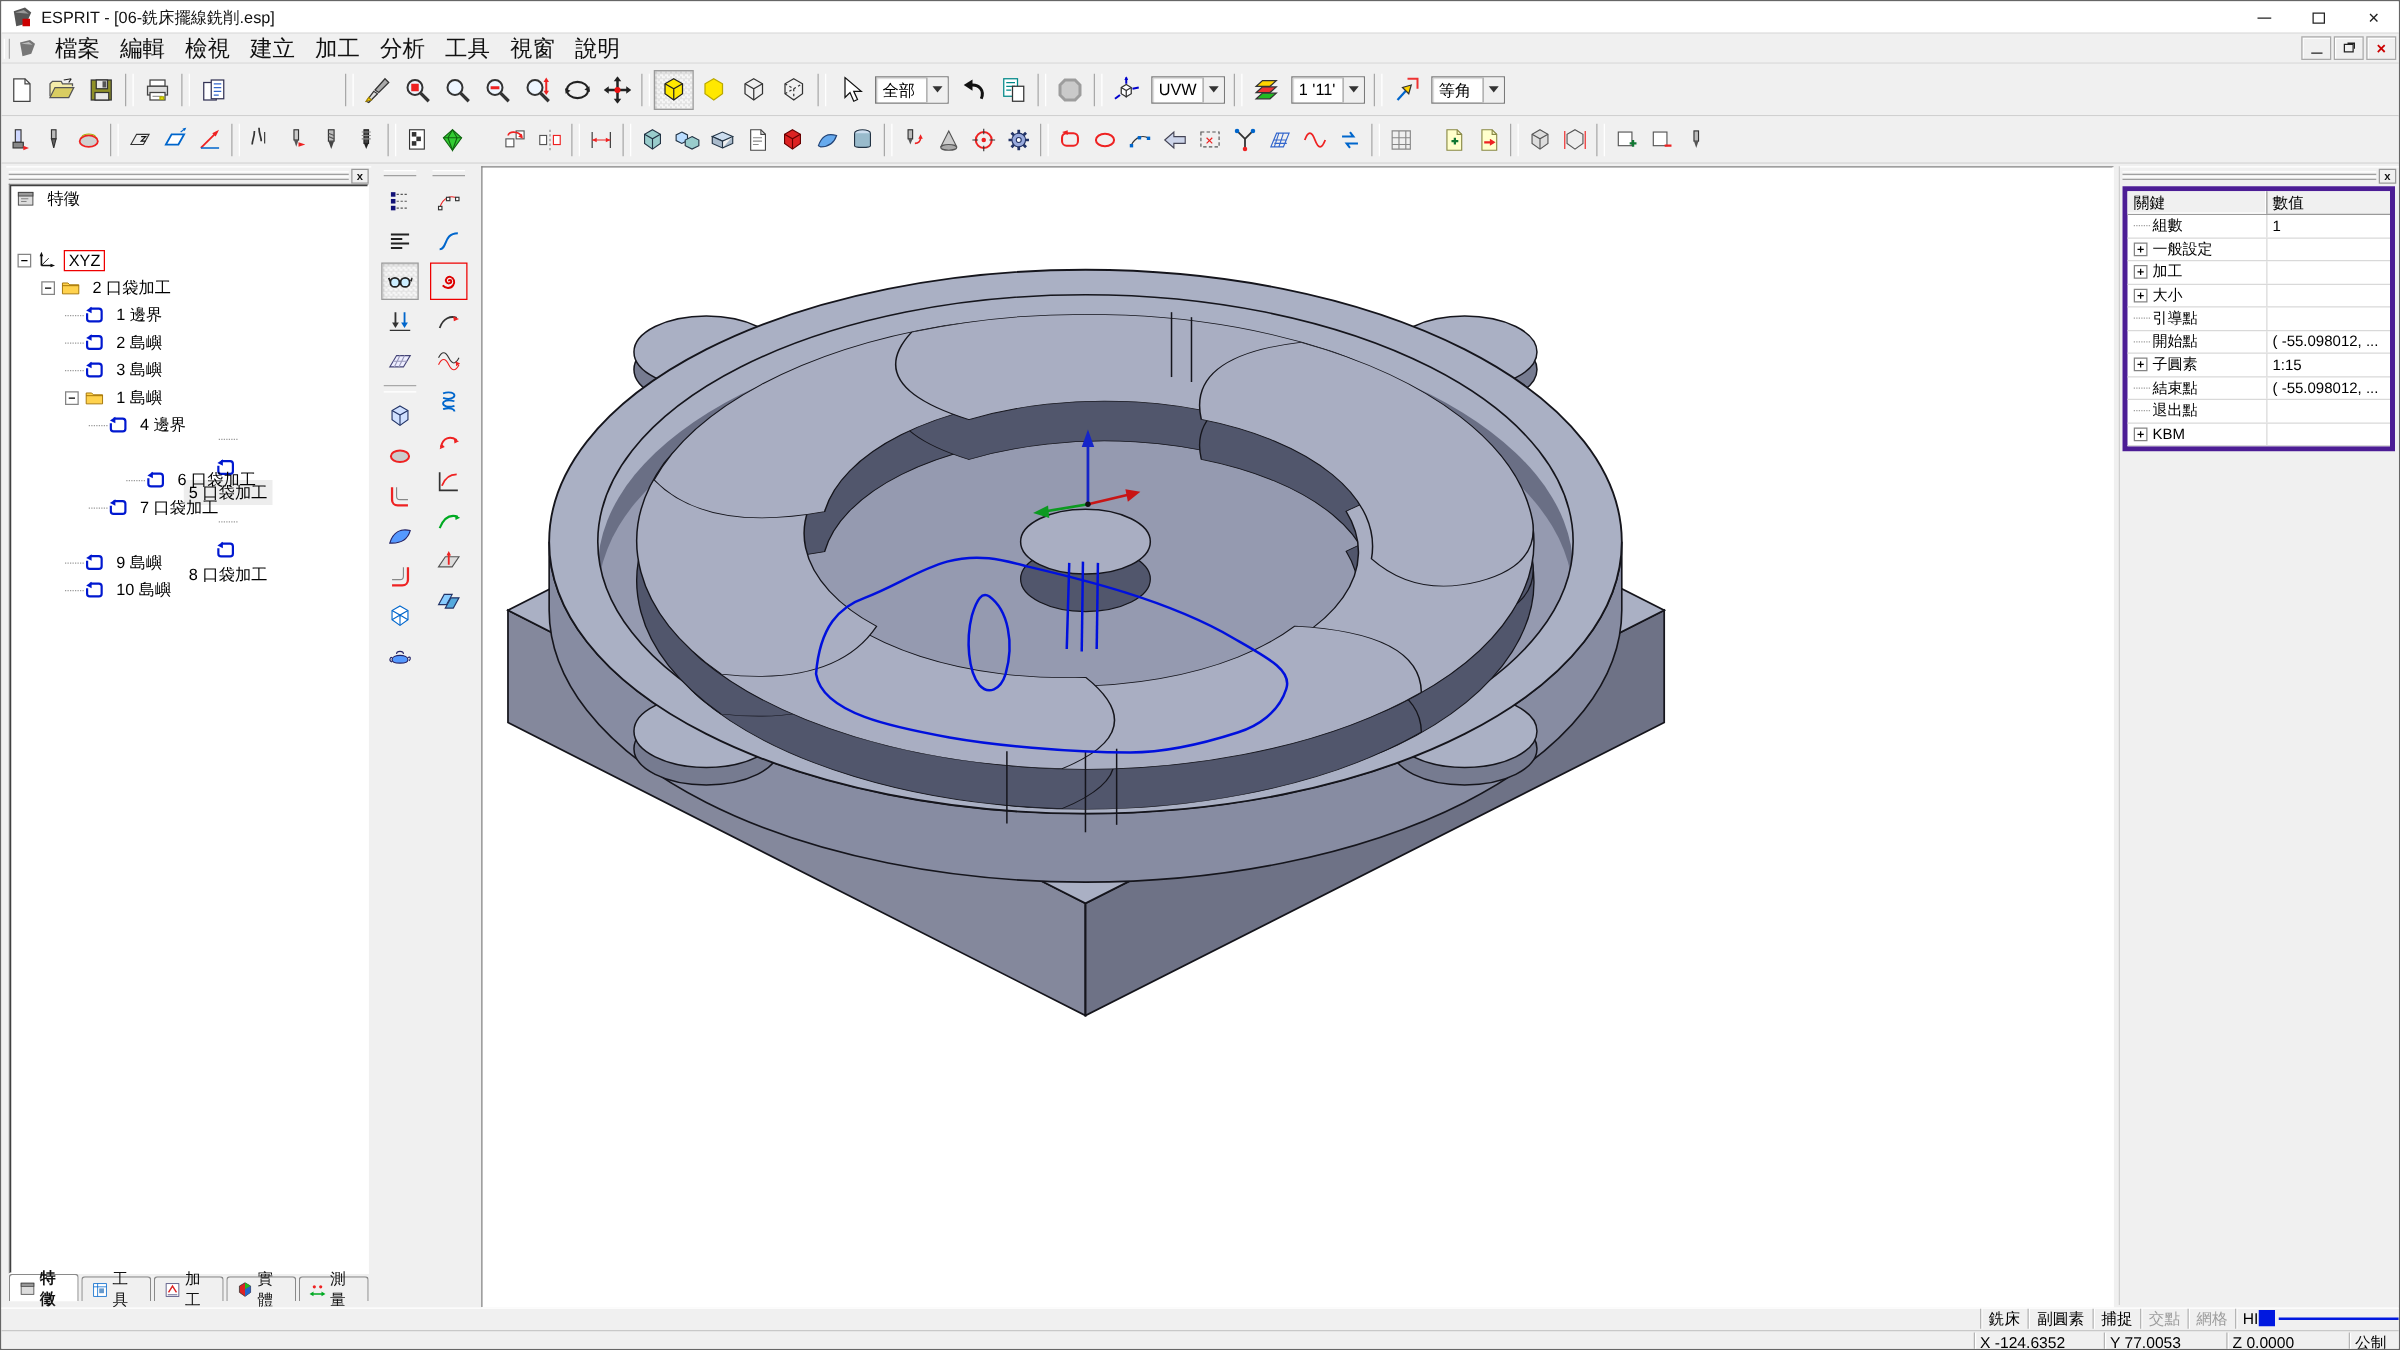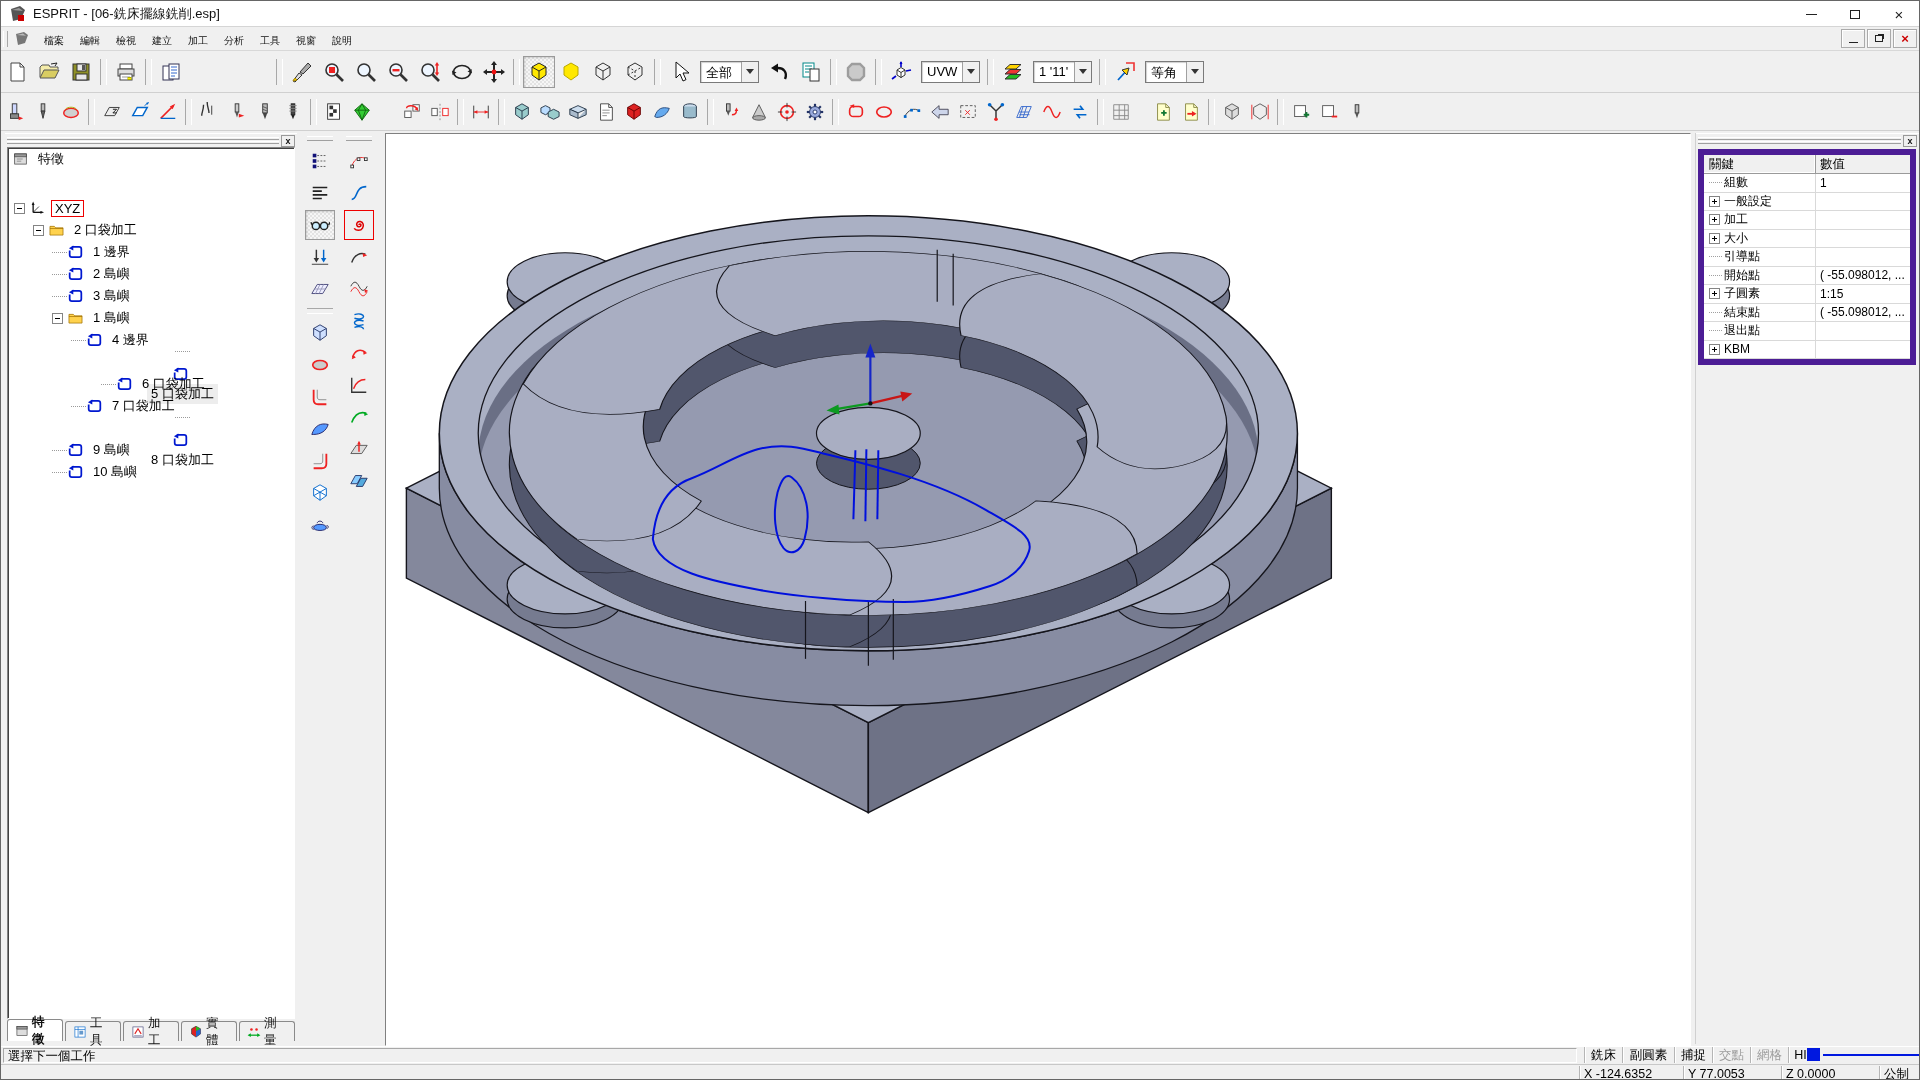--- a/index.html
+++ b/index.html
@@ -11,21 +11,21 @@
   .titlebar .t-text{font-size:13px;color:#111;}
   .win-controls{position:absolute;right:0;top:0;height:26px;display:flex;}
   .win-btn{width:44px;height:26px;display:flex;align-items:center;justify-content:center;color:#222;}
   .win-btn .mini{width:11px;height:1px;background:#222;}
   .win-btn .maxi{width:10px;height:9px;border:1px solid #222;}
   .win-btn.close{font-size:15px;}
   
   .menubar{position:absolute;left:0;top:26px;width:1920px;height:24px;background:#f0f0f0;display:flex;align-items:center;border-bottom:1px solid #d8d8d8;}
   .grip{width:5px;height:16px;border-left:1px solid #fff;border-right:1px solid #a8a8a8;margin:0 4px 0 2px;}
   .menu-ico{width:16px;height:16px;margin:0 6px 0 2px;}
-  .menu-item{padding:3px 8px;font-size:10px;color:#111;}
+  .menu-item{padding:3px 8px;font-size:18px;color:#111;}
   .mdi-controls{position:absolute;right:4px;top:2px;display:flex;gap:2px;}
   .mdi-btn{width:24px;height:19px;background:#f0f0f0;border:1px solid #aaa;box-shadow:inset 1px 1px 0 #fff;display:flex;align-items:center;justify-content:center;font-size:11px;color:#222;}
   .mdi-btn.red{color:#c00;font-weight:bold;font-size:13px;}
   .mdi-btn .mini{width:9px;height:1px;background:#222;margin-top:8px;}
   .mdi-btn .rest{width:8px;height:7px;border:1px solid #222;box-shadow:2px -2px 0 -1px #222;}
   
   .tbrow{position:absolute;left:0;background:#f0f0f0;display:flex;align-items:center;border-bottom:1px solid #d0d0d0;}
   #toolbar1{top:50px;width:1920px;height:42px;}
   #toolbar2{top:92px;width:1920px;height:38px;}
   .tb{width:32px;height:32px;display:flex;align-items:center;justify-content:center;border:1px solid transparent;}
@@ -67,21 +67,21 @@
   #vcolA{left:300px;}
   #vcolB{left:339px;}
   .vgrip{width:26px;height:5px;border-top:1px solid #fff;border-bottom:1px solid #a0a0a0;margin:3px 0 4px;}
   .vcol .tb{width:30px;height:30px;margin:1px 0;}
   .vsep{width:26px;height:6px;border-bottom:1px solid #fff;border-top:1px solid #a8a8a8;margin:3px 0;}
   
   .viewport{position:absolute;left:384px;top:2px;width:1306px;height:913px;background:#fff;border:1px solid #808080;border-right-color:#fff;border-bottom-color:#fff;}
   .viewport svg{display:block;}
   
   .right-panel{position:absolute;left:1694px;top:2px;width:224px;height:911px;background:#f0f0f0;border-left:1px solid #d0d0d0;}
-  .props{position:absolute;left:2px;top:16px;width:218px;background:#fff;border:6px solid #4c1d95;}
+  .props{position:absolute;left:2px;top:16px;width:218px;background:#fff;border:4px solid #4c1d95;}
   .prow{display:flex;height:18.5px;border-bottom:1px solid #d9d9d9;font-size:12px;color:#000;align-items:center;}
   .prow.header{background:#f0f0f0;height:19px;border-bottom:1px solid #9a9a9a;font-size:12.5px;}
   .pkey{width:112px;flex:0 0 112px;border-right:1px solid #d9d9d9;display:flex;align-items:center;height:100%;padding-left:3px;overflow:hidden;white-space:nowrap;}
   .prow.header .pkey{border-right:1px solid #9a9a9a;box-shadow:inset -1px 0 0 #fff,inset 0 -1px 0 #fff;padding-left:5px;}
   .pval{flex:1;padding-left:4px;overflow:hidden;white-space:nowrap;}
   .pexp{width:11px;height:11px;border:1px solid #848484;background:#fff;position:relative;flex:0 0 11px;margin:0 4px 0 2px;}
   .pexp i{position:absolute;left:2px;top:4px;width:5px;height:1px;background:#000;}
   .pexp u{position:absolute;left:4px;top:2px;width:1px;height:5px;background:#000;}
   .pstub{width:13px;flex:0 0 13px;border-top:1px dotted #a0a0a0;height:0;margin-left:2px;margin-right:2px;}
   
@@ -1347,21 +1347,20 @@
               </div>
               <div class="pval"></div>
             </div>
           </div>
       </div>
     </div>
   </div>
 
   <div class="statusbar">
     <div class="srow1">
-      <div class="sfield" style="left:2px;width:1574px;">選擇下一個工作</div>
       <span id="status-toggles"><span class="scell" style="left: 1583px; width: 38px;">銑床</span><span class="scell" style="left: 1621px; width: 52px;">副圓素</span><span class="scell" style="left: 1673px; width: 38px;">捕捉</span><span class="scell off" style="left: 1711px; width: 38px;">交點</span><span class="scell off" style="left: 1749px; width: 38px;">網格</span><span class="scell" style="left: 1787px; width: 24px;">HI</span></span>
       <span class="hi-block" style="left:1806px;"></span>
       <span class="hi-line" style="left:1822px;width:96px;"></span>
     </div>
     <div class="srow2">
       <span class="coord" style="left:1578px;width:102px;">X -124.6352</span>
       <span class="coord" style="left:1682px;width:96px;">Y 77.0053</span>
       <span class="coord" style="left:1780px;width:94px;">Z 0.0000</span>
       <span class="coord" style="left:1878px;width:40px;">公制</span>
     </div>

